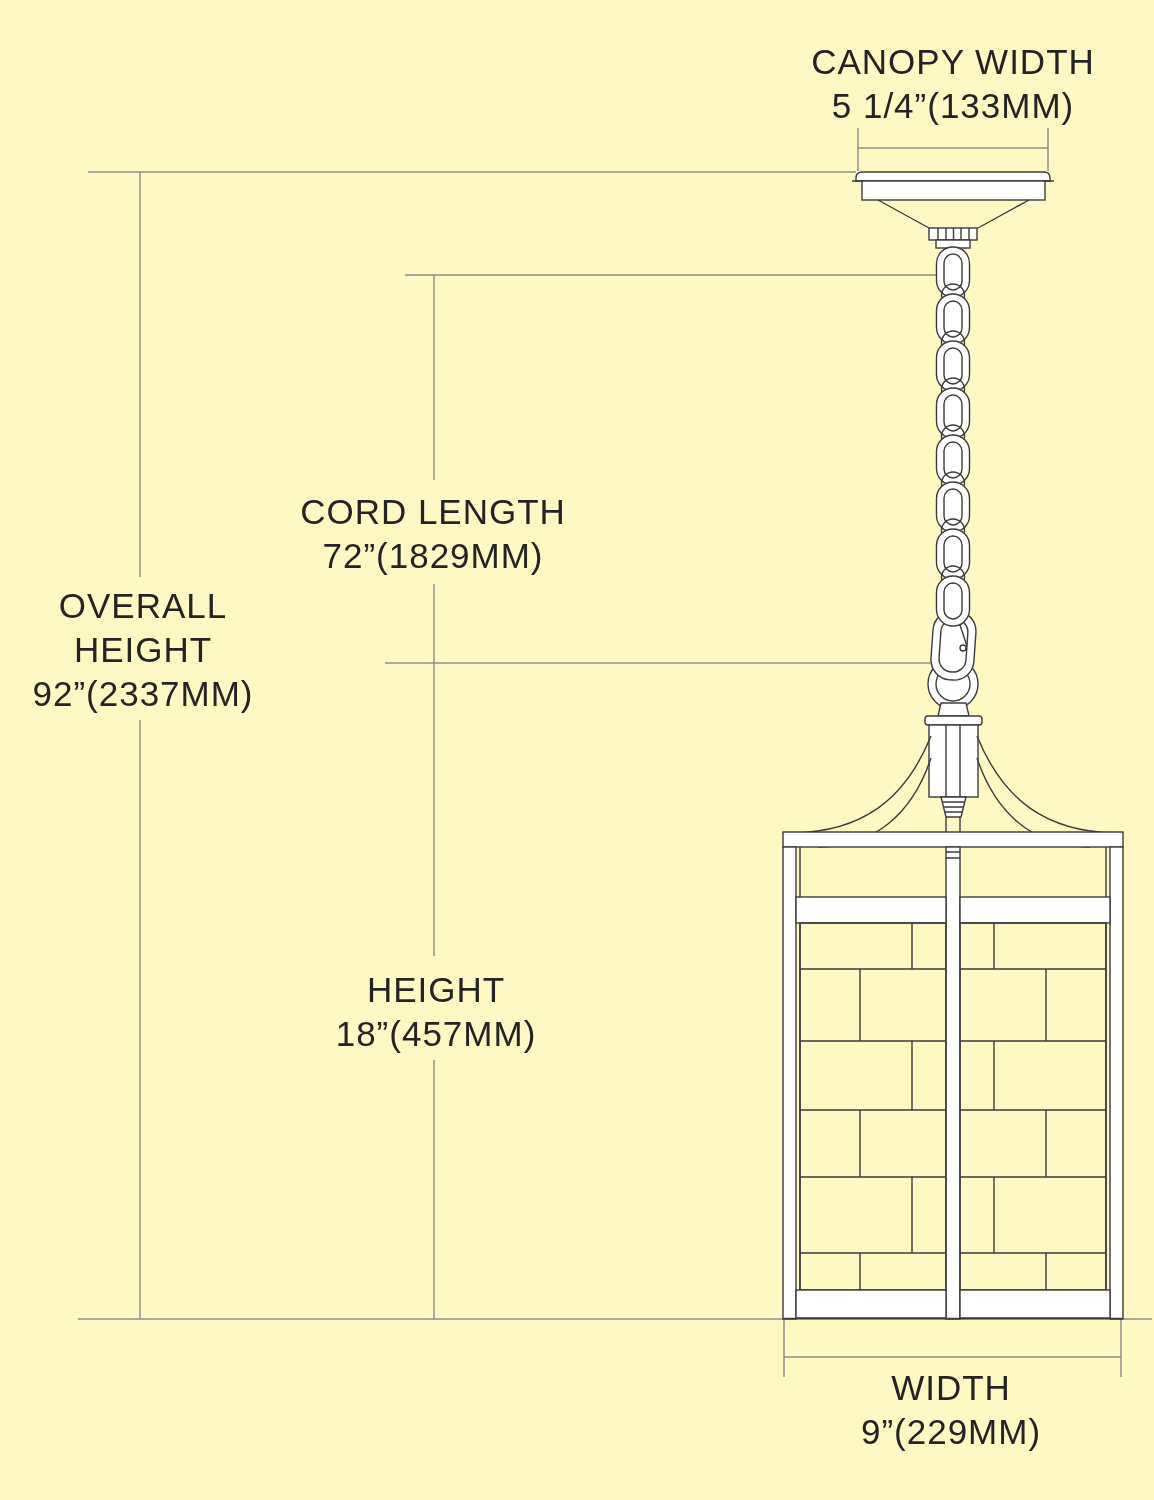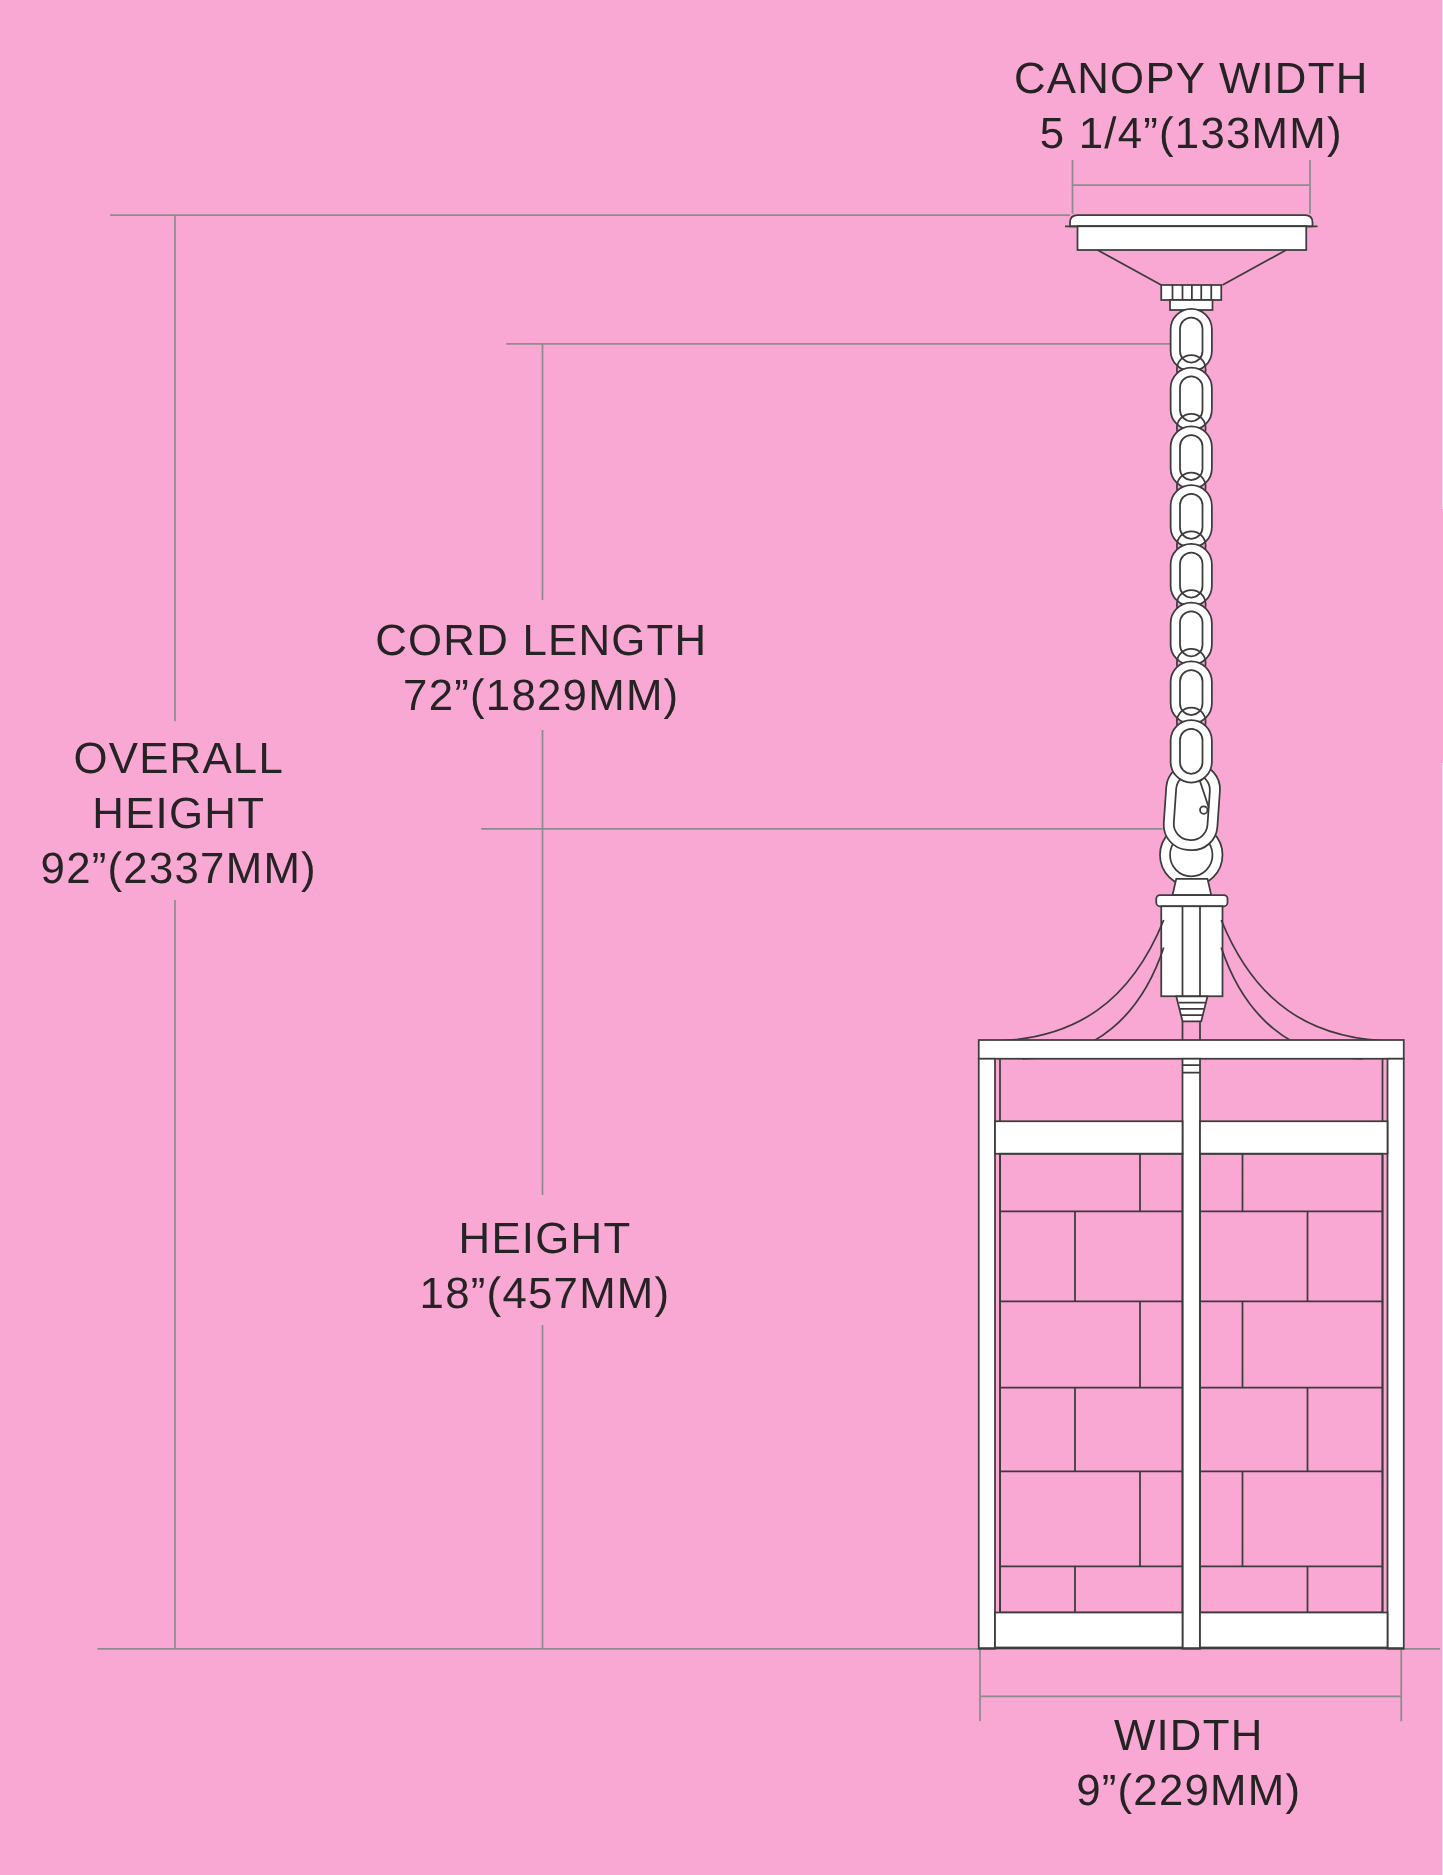--- a/index.html
+++ b/index.html
@@ -1,16 +1,16 @@
 <!DOCTYPE html>
 <html><head>
 <meta charset="utf-8">
 <style>
   html,body{margin:0;padding:0;background:#ffffff;}
-  .page{position:relative;width:1154px;height:1500px;background:#f9a8d4;overflow:hidden;}
+  .page{position:relative;width:1154px;height:1500px;background:#fef9c3;overflow:hidden;}
   svg{display:block;}
   .dim-text{font-family:"Liberation Sans",sans-serif;font-size:35px;fill:#262324;letter-spacing:1px;text-anchor:middle;}
 </style>
 </head>
 <body>
 
 <div class="page">
 <svg viewBox="0 0 1154 1500" width="1154" height="1500">
 
   <g stroke="#8c8c8c" stroke-width="1.4" fill="none">

